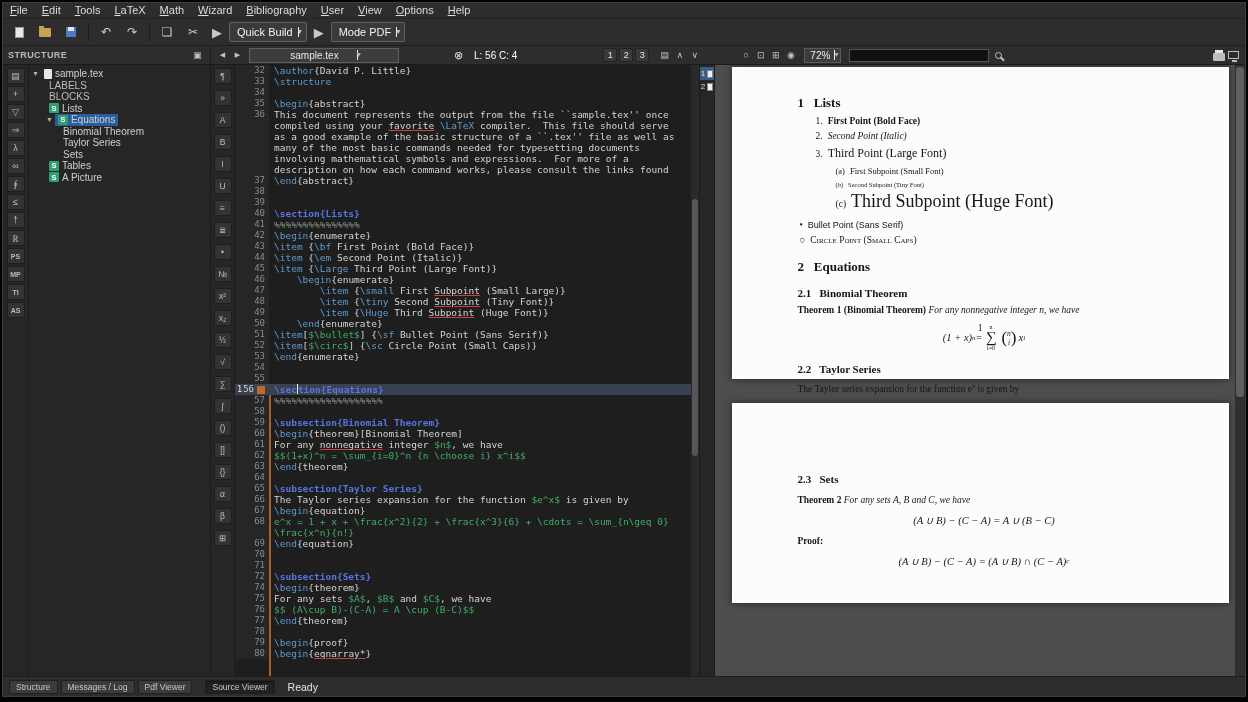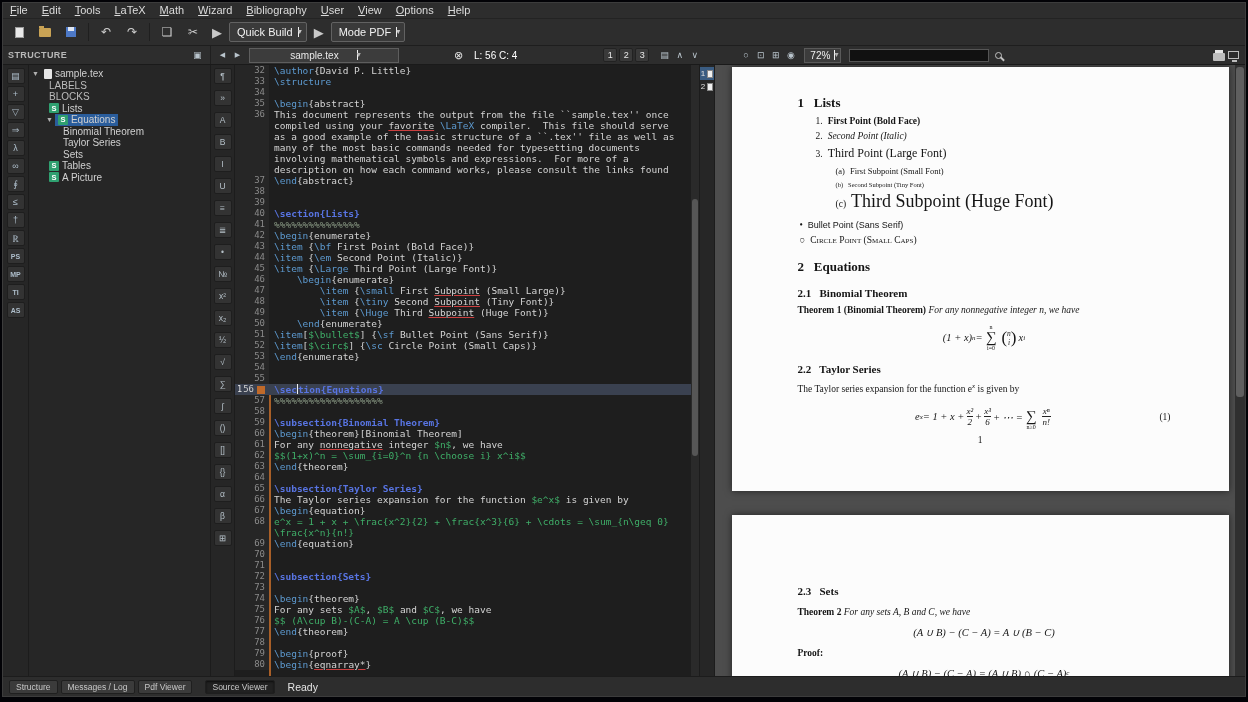--- a/index.html
+++ b/index.html
@@ -74,21 +74,21 @@
   .ed-scroll .thumb{position:absolute;top:22%;height:42%;left:1px;right:1px;background:#565656;border-radius:3px;}
   
   .pdf-strip{width:16px;background:#262626;border-left:1px solid #1c1c1c;border-right:1px solid #1c1c1c;display:flex;flex-direction:column;align-items:stretch;padding-top:2px;}
   .strip-item{display:flex;align-items:center;justify-content:center;gap:2px;height:13px;}
   .strip-item.active{background:#3a5c82;}
   .strip-item .pn{font-size:8px;color:#e0e0e0;}
   .strip-item .pg{width:6px;height:8px;background:#f0f0f0;border:1px solid #888;}
   
   .pdf-view{width:530px;background:#4d4d4d;position:relative;overflow:hidden;display:flex;flex-direction:column;align-items:center;}
   .pdf-page{width:497px;background:#fcfcfc;box-shadow:0 0 7px rgba(0,0,0,.55);position:relative;color:#151515;font-family:"Liberation Serif",serif;flex:none;}
-  .page1{height:424px;margin-top:2px;}
+  .page1{height:312px;margin-top:2px;}
   .page2{height:200px;margin-top:24px;}
   .pg-content{padding:14px 58px 0 66px;}
   .h-sec{font-size:13px;font-weight:bold;margin:14px 0 4px;white-space:pre;}
   .h-sub{font-size:11px;font-weight:bold;margin:12px 0 4px;white-space:pre;}
   .pdf-item{display:flex;align-items:baseline;}
   .it-label{font-size:9.5px;margin-right:5px;flex:none;}
   .ind1{margin-left:18px;}
   .ind2{margin-left:38px;}
   .ind0{margin-left:2px;}
   .it-bold{font-weight:bold;font-size:9.5px;}
@@ -601,26 +601,20 @@
             <div class="code"></div>
           </div>
           <div class="ed-row">
             <div class="gutter">
               <span>72</span>
             </div>
             <div class="code"><span class="sg-sec">\subsection{Sets}</span></div>
           </div>
           <div class="ed-row">
             <div class="gutter">
-              <span>73</span>
-            </div>
-            <div class="code"></div>
-          </div>
-          <div class="ed-row">
-            <div class="gutter">
               <span>74</span>
             </div>
             <div class="code"><span class="sg-c">\begin</span><span class="sg-t">{theorem}</span></div>
           </div>
           <div class="ed-row">
             <div class="gutter">
               <span>75</span>
             </div>
             <div class="code"><span class="sg-t">For any sets </span><span class="sg-m">$A$</span><span class="sg-t">, </span><span class="sg-m">$B$</span><span class="sg-t"> and </span><span class="sg-m">$C$</span><span class="sg-t">, we have</span></div>
           </div>

